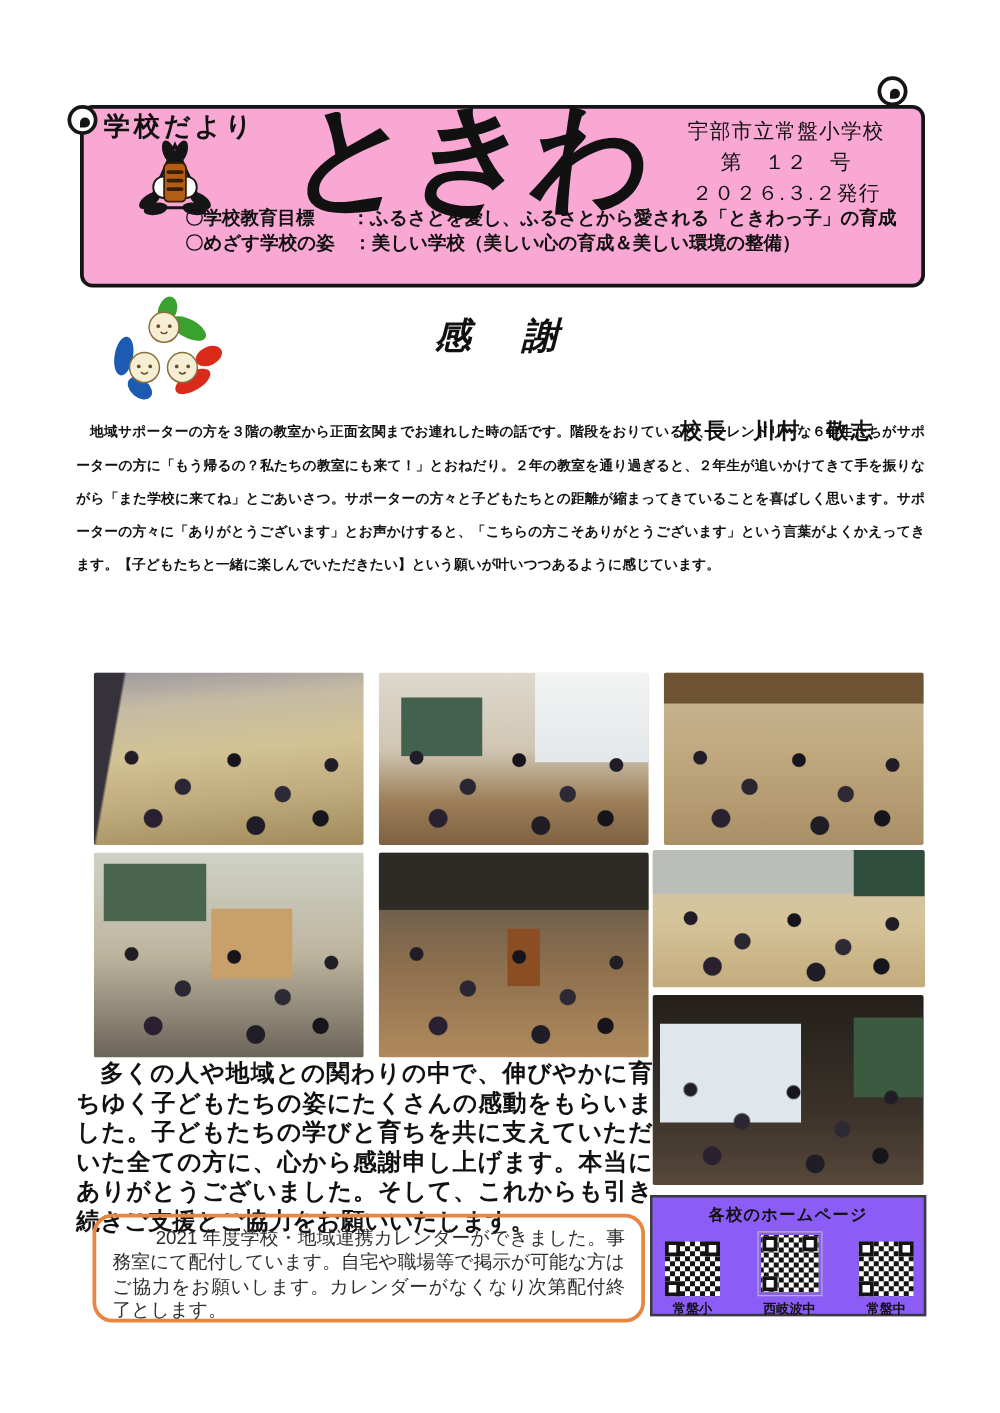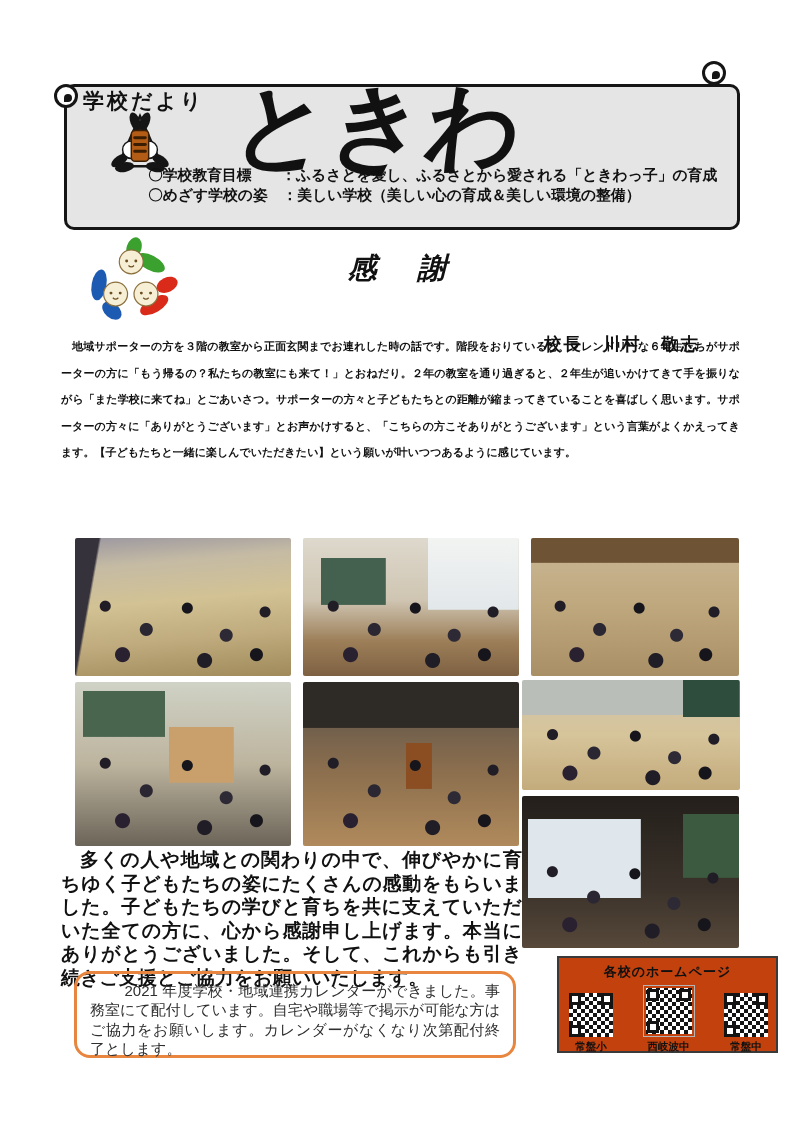--- a/index.html
+++ b/index.html
@@ -2,21 +2,21 @@
 <html><head>
 <meta charset="utf-8">
 <style>
   html,body{margin:0;padding:0;background:#ffffff;}
   .page{
     position:relative;width:800px;height:1130px;margin:0 auto;background:#fff;
     font-family:"Liberation Sans","DejaVu Sans",sans-serif;color:#111;overflow:hidden;
   }
   
   .banner{position:absolute;left:64px;top:84px;width:676px;height:146px;
-    border:3px solid #151515;border-radius:10px;background:#e5e5e5;box-sizing:border-box;}
+    border:3px solid #151515;border-radius:10px;background:#f9a8d4;box-sizing:border-box;}
   .curl{position:absolute;width:24px;height:24px;border:3px solid #151515;border-radius:50%;
     background:#fff;box-sizing:border-box;z-index:3;}
   .curl::after{content:"";position:absolute;right:3px;bottom:3px;width:8px;height:8px;
     border-radius:50% 50% 50% 0;background:#151515;}
   .curl-left{left:54px;top:84px;}
   .curl-right{left:702px;top:61px;}
   .banner-label{position:absolute;left:16px;top:0px;font-size:21px;font-weight:800;
     letter-spacing:3px;}
   .crest{position:absolute;left:44px;top:24px;}
   .banner-title{position:absolute;left:148px;top:-10px;width:326px;text-align:center;
@@ -73,21 +73,21 @@
       linear-gradient(#3c5a3f,#3c5a3f) no-repeat 100% 20%/26% 42%,
       linear-gradient(180deg,#241f1b 0%,#3a322a 60%,#57483a 100%);}
   
   .closing{position:absolute;left:61px;top:848px;width:461px;font-size:19px;
     line-height:23.6px;font-weight:700;text-align:justify;text-indent:1em;margin:0;}
   .calendar-box{position:absolute;left:74px;top:971px;width:442px;height:87px;
     box-sizing:border-box;border:3px solid #e8853f;border-radius:16px;
     padding:7px 13px 0 13px;font-size:15px;line-height:19.4px;font-weight:500;
     color:#2e2e2e;text-align:justify;text-indent:2.3em;}
   .qr-box{position:absolute;left:520px;top:956px;width:221px;height:97px;
-    box-sizing:border-box;border:2px solid #3a3a3a;background:#c2410c;margin-left:37px;}
+    box-sizing:border-box;border:2px solid #3a3a3a;background:#8b5cf6;}
   .qr-title{text-align:center;font-size:13px;font-weight:800;margin-top:5px;letter-spacing:1px;}
   .qr-row{display:flex;justify-content:space-between;align-items:flex-end;padding:4px 8px 0 10px;}
   .qr-col{display:flex;flex-direction:column;align-items:center;}
   .qr{width:44px;height:44px;position:relative;
     background:repeating-conic-gradient(#141414 0% 25%,#ffffff 0% 50%);
     background-size:8px 8px;}
   .qr-mid{width:46px;height:46px;border:1px solid #b5b5b5;padding:2px;background-clip:content-box;}
   .qr .f{position:absolute;width:12px;height:12px;border:3px solid #141414;background:#fff;
     box-sizing:border-box;}
   .f.tl{top:0;left:0}.f.tr{top:0;right:0}.f.bl{bottom:0;left:0}
@@ -117,20 +117,25 @@
       <rect x="21" y="20" width="18" height="32" rx="4" fill="#b35c16" stroke="#3a1e04" stroke-width="1.5"></rect>
       <g fill="#3a1e04">
         <rect x="23" y="26" width="14" height="3.2" rx="1.5"></rect>
         <rect x="23" y="33" width="14" height="3.2" rx="1.5"></rect>
         <rect x="23" y="40" width="14" height="3.2" rx="1.5"></rect>
       </g>
     </svg>
 
     <div class="banner-title">ときわ</div>
 
+    <div class="banner-right">
+      <div>宇部市立常盤小学校</div>
+      <div>第　１２　号</div>
+      <div>２０２６.３.２発行</div>
+    </div>
 
     <div class="goals">
       <div>〇学校教育目標　　：ふるさとを愛し、ふるさとから愛される「ときわっ子」の育成</div>
       <div>〇めざす学校の姿　：美しい学校（美しい心の育成＆美しい環境の整備）</div>
     </div>
   </header>
   <div class="curl curl-left"></div>
   <div class="curl curl-right"></div>
 
   <svg class="kids-logo" width="92" height="94" viewBox="0 0 100 100">

